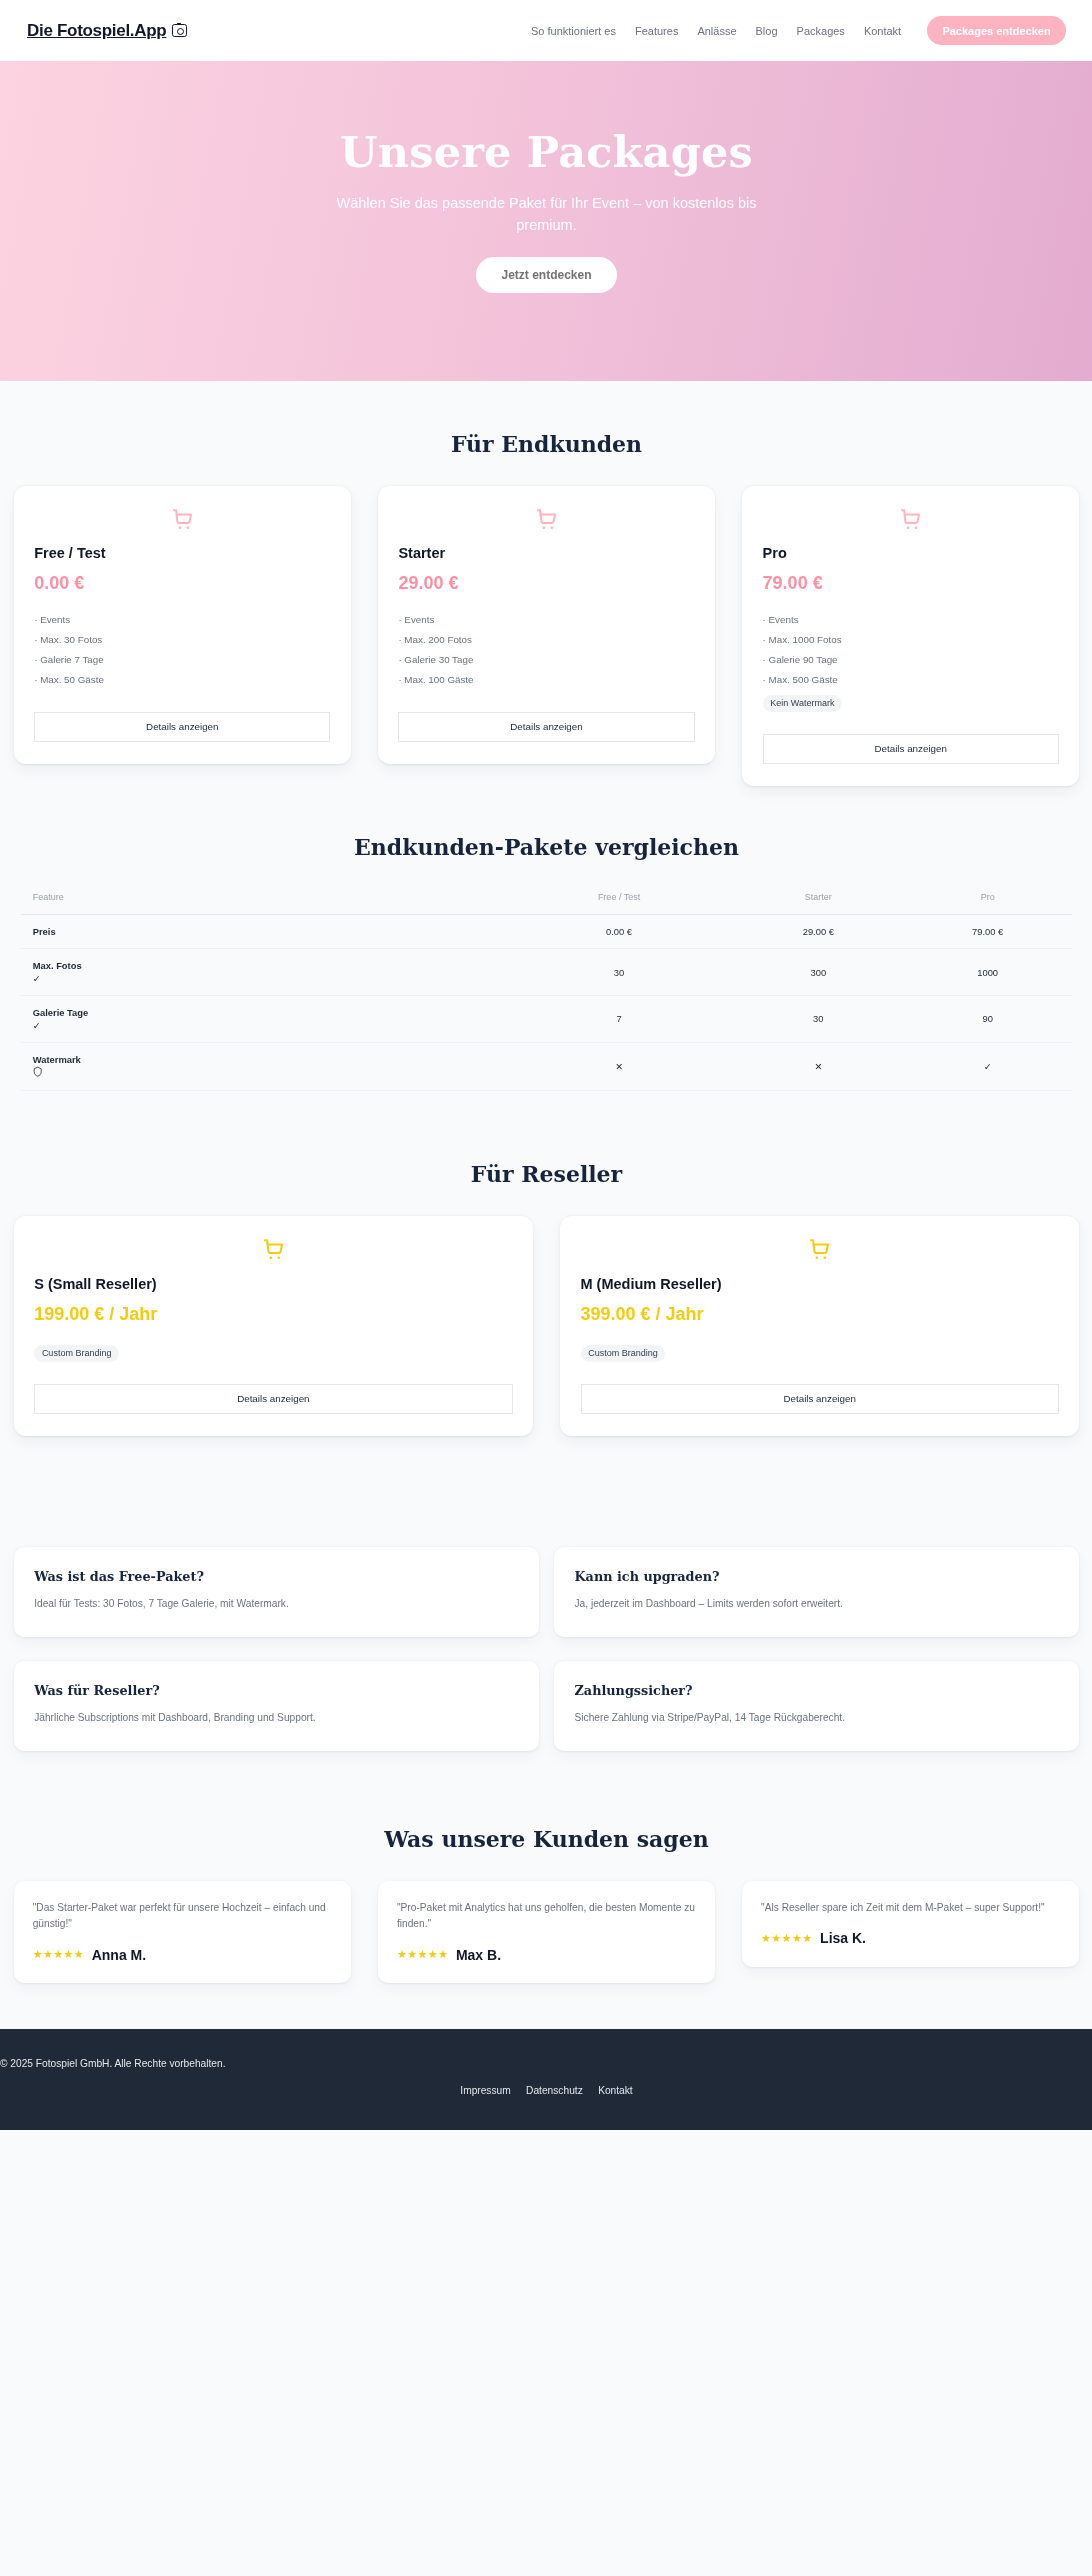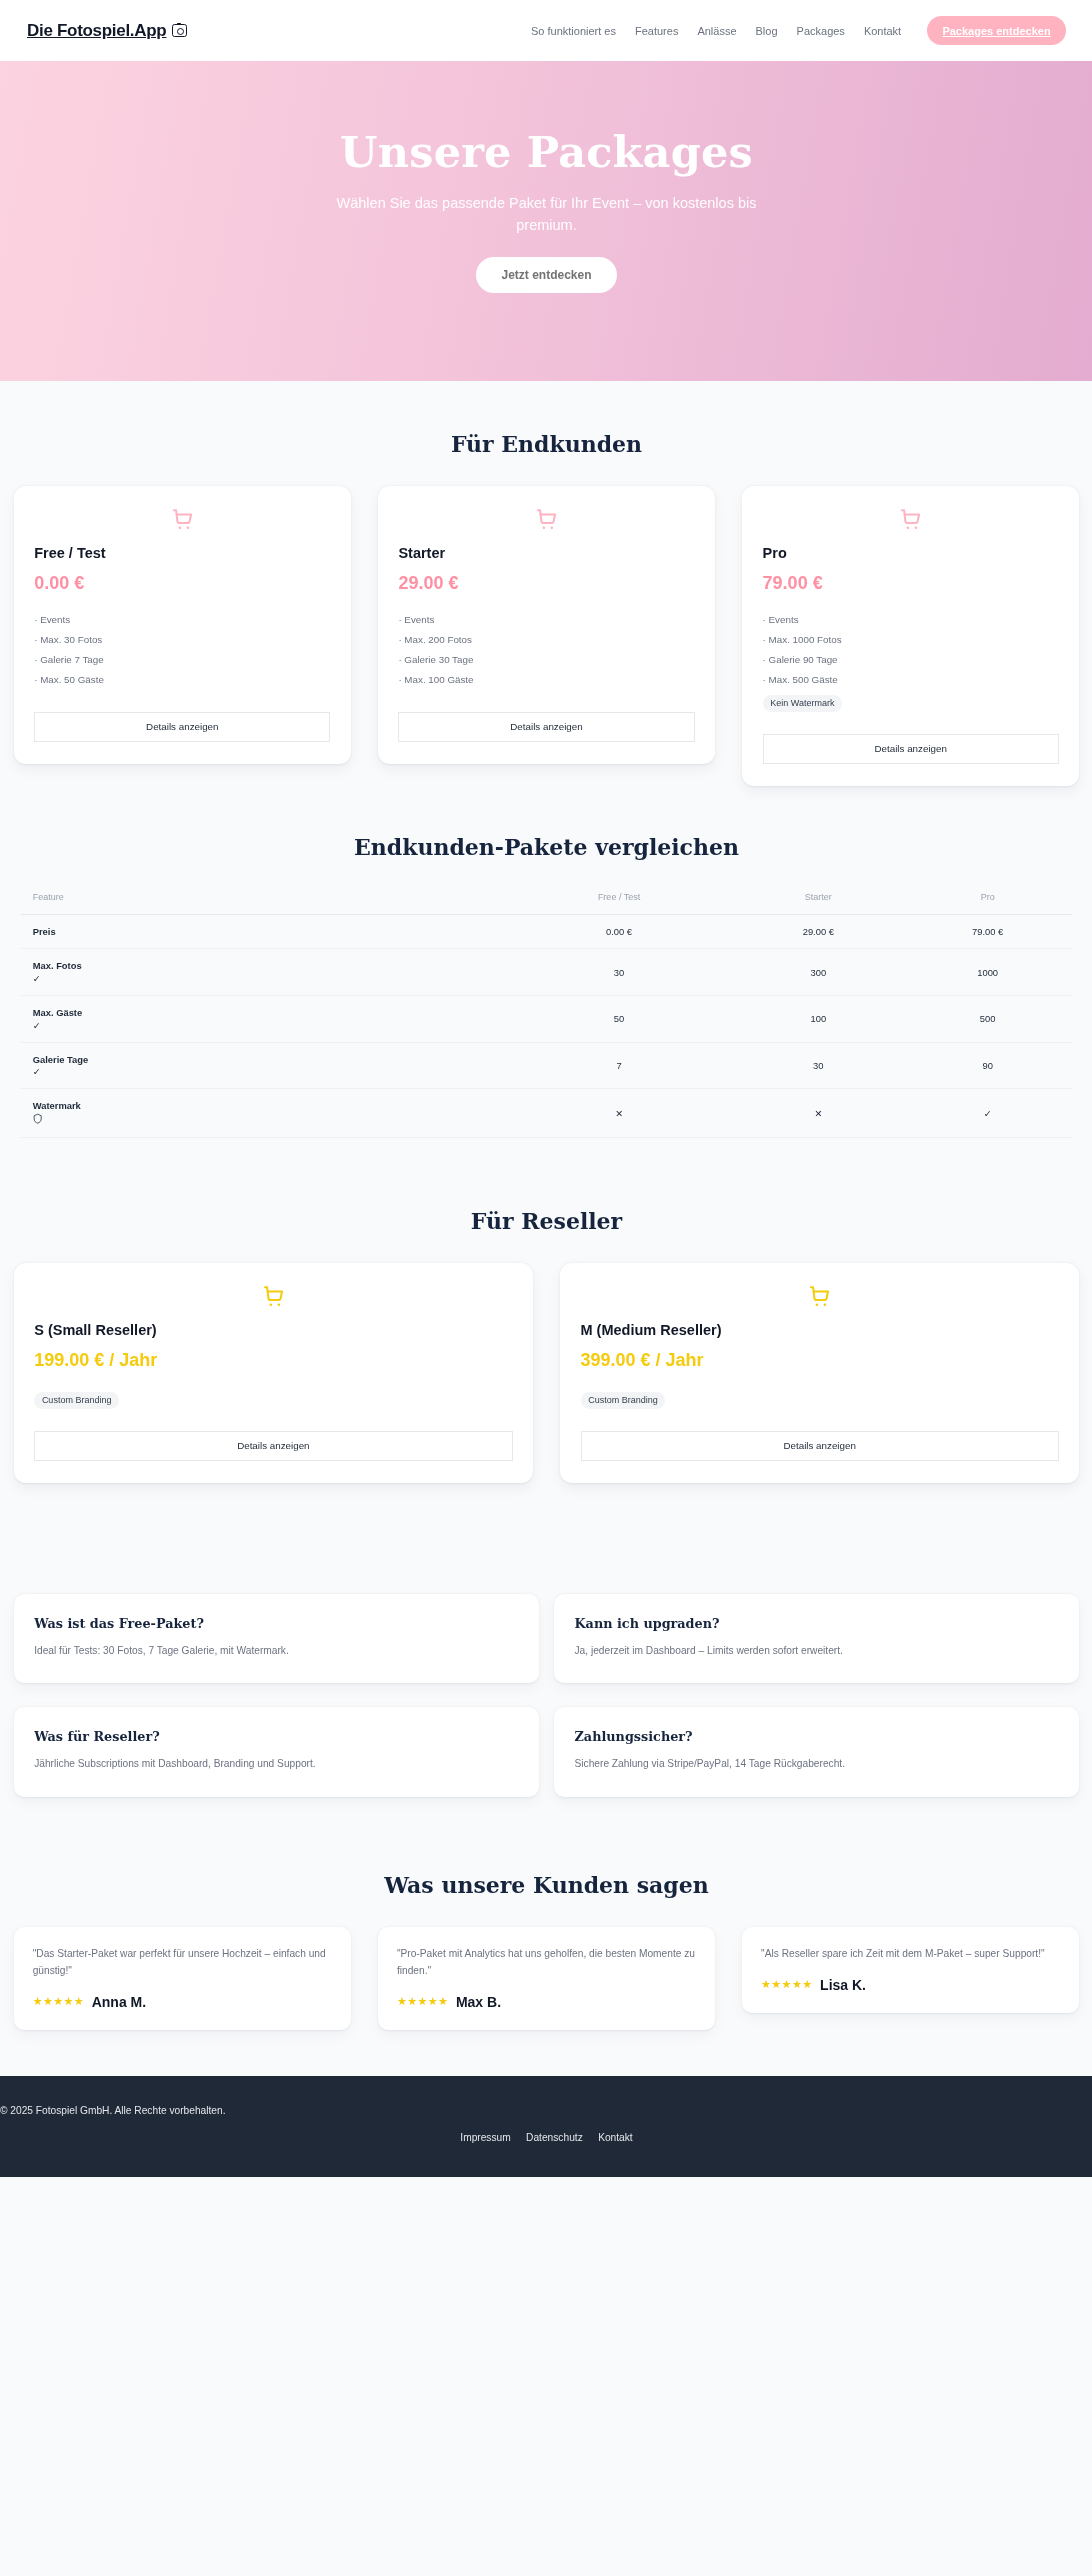--- a/index.html
+++ b/index.html
@@ -73,21 +73,20 @@
     background: #ffb3c1;
     color: #ffffff;
     font-size: 11px;
     font-weight: 700;
     padding: 8.5px 15.4px;
     border-radius: 853px;
     border: none;
     white-space: nowrap;
     cursor: pointer;
     margin-left: 6.8px;
-    text-decoration: underline;
   }
 
   
   .hero {
     height: 320px;
     background: linear-gradient(100deg, #fcd3e0 0%, #f3c3da 45%, #e3acd0 100%);
     display: flex;
     flex-direction: column;
     align-items: center;
     justify-content: flex-start;
@@ -434,29 +433,20 @@
         <tr>
           <td class="feat-col">
             <span>Max. Fotos</span>
             <span class="feat-cell-ico">✓</span>
           </td>
           <td>30</td>
           <td>300</td>
           <td>1000</td>
         </tr>
 
-        <tr>
-          <td class="feat-col">
-            <span>Max. Gäste</span>
-            <span class="feat-cell-ico">✓</span>
-          </td>
-          <td>50</td>
-          <td>100</td>
-          <td>500</td>
-        </tr>
 
         <tr>
           <td class="feat-col">
             <span>Galerie Tage</span>
             <span class="feat-cell-ico">✓</span>
           </td>
           <td>7</td>
           <td>30</td>
           <td>90</td>
         </tr>

